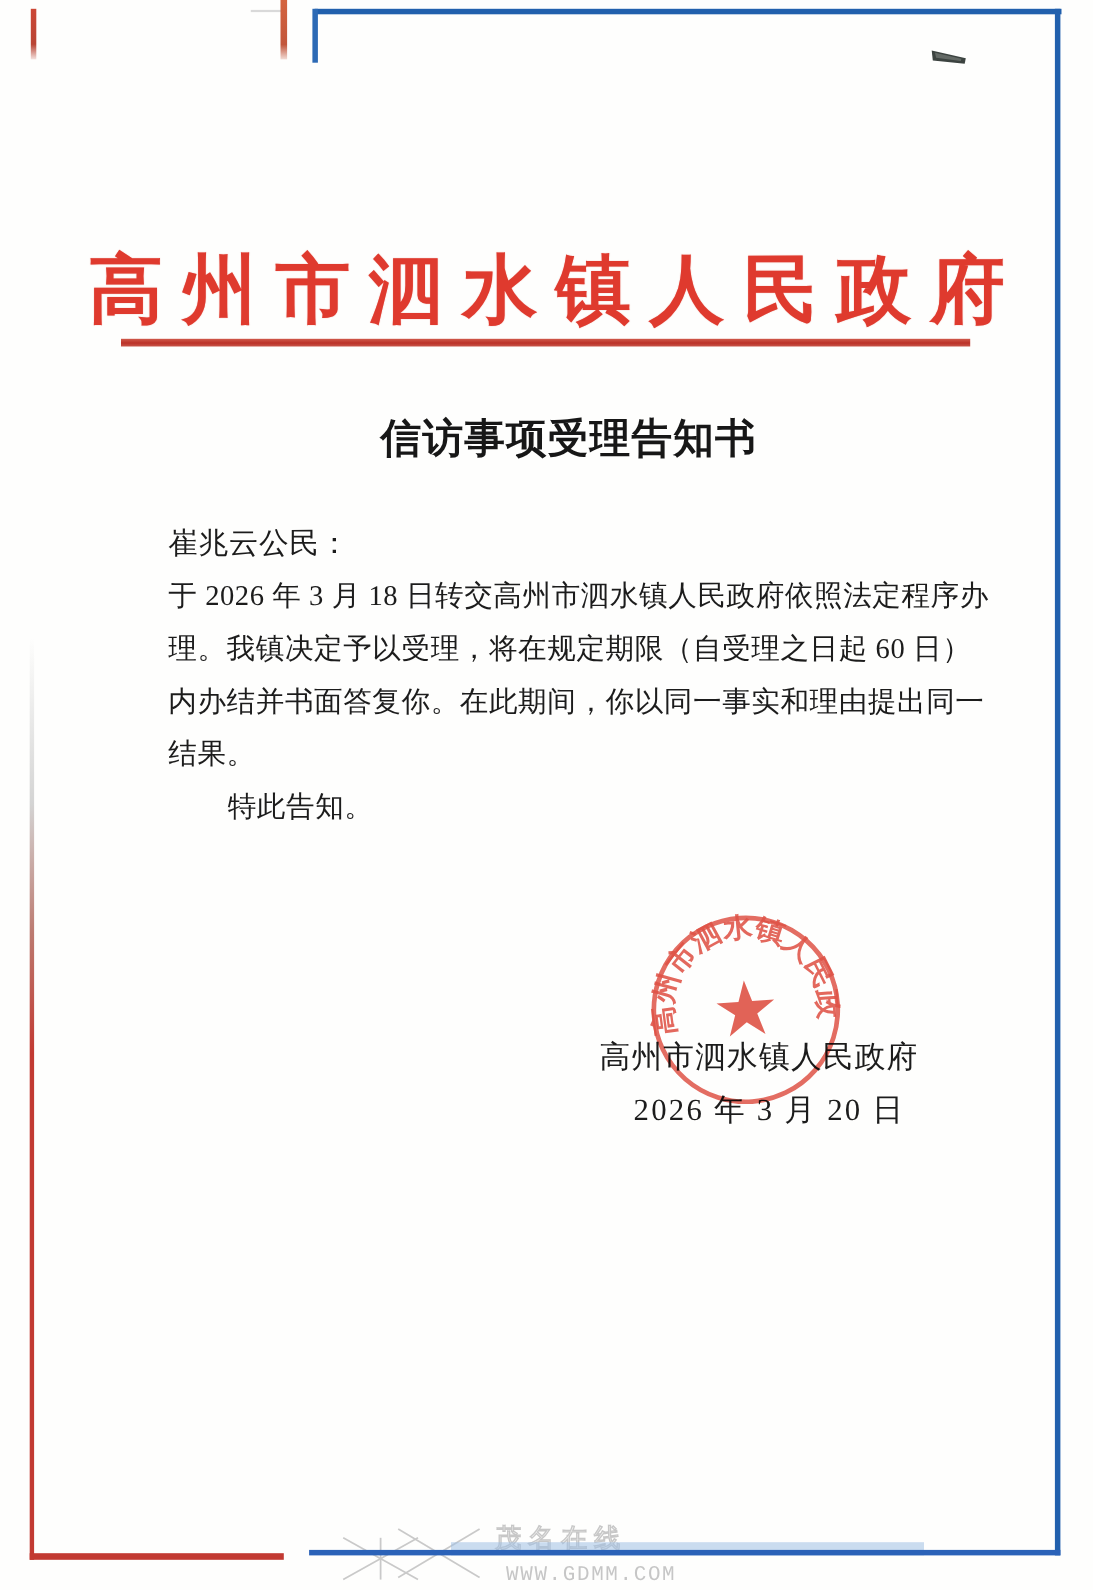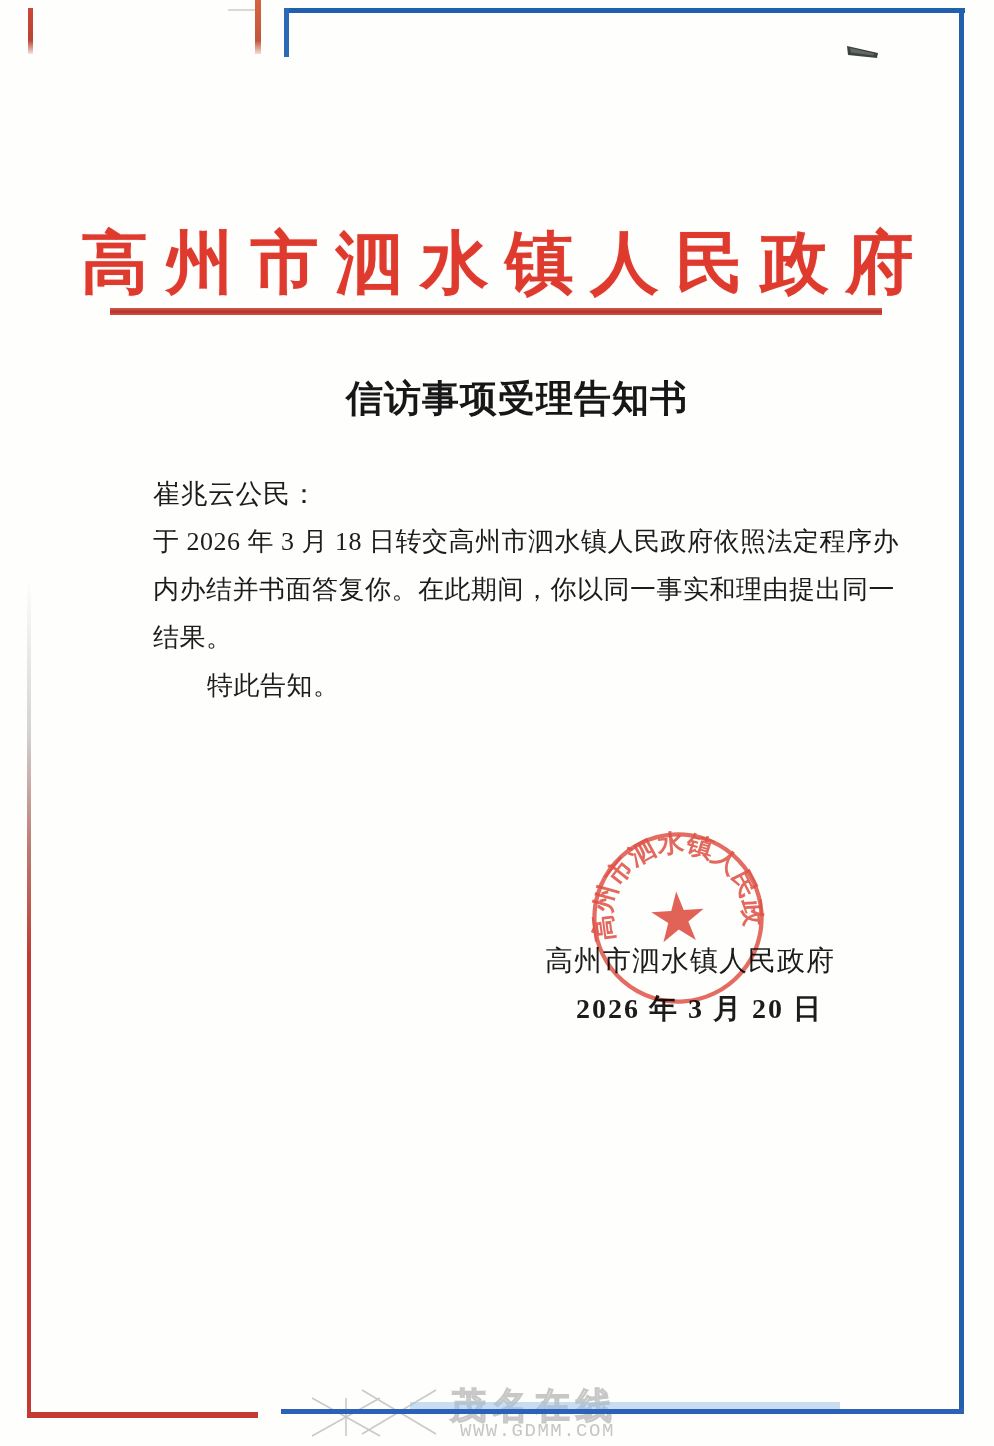--- a/index.html
+++ b/index.html
@@ -57,37 +57,37 @@
   .indent{padding-left:54px;}
   .salutation{font-size:27px;}
 
   
   .signature{
     position:absolute;left:545px;top:942px;
     font-size:28px;color:#1c1c1c;letter-spacing:1px;white-space:nowrap;
   }
   .sign-date{
     position:absolute;left:576px;top:990px;
-    font-size:28px;color:#1c1c1c;letter-spacing:2px;white-space:nowrap;font-weight:bold;
+    font-size:28px;color:#1c1c1c;letter-spacing:2px;white-space:nowrap;
   }
 
   
   .seal{
     position:absolute;left:583px;top:820px;width:190px;height:196px;
     mix-blend-mode:multiply;
     transform:rotate(-4deg);
     opacity:.92;
   }
 
   
   .watermark{position:absolute;left:310px;top:1380px;width:420px;height:66px;z-index:4;}
   .wm-logo{position:absolute;left:0;top:4px;}
   .wm-cn{
     position:absolute;left:140px;top:2px;
-    font-size:36px;font-weight:bold;letter-spacing:6px;
+    font-size:24px;font-weight:normal;letter-spacing:6px;
     color:rgba(205,205,205,.28);
     -webkit-text-stroke:1.2px #c7c7c7;
     font-family:"Liberation Sans","DejaVu Sans",sans-serif;
     white-space:nowrap;
   }
   .wm-url{
     position:absolute;left:150px;top:40px;
     font-size:19px;color:#c6c6c6;letter-spacing:1.5px;
     font-family:Liberation Mono, monospace;
     white-space:nowrap;
@@ -114,20 +114,21 @@
   </svg>
 
   <div class="letterhead">高州市泗水镇人民政府</div>
   <div class="red-rule"></div>
 
   <div class="doc-title">信访事项受理告知书</div>
 
   <div class="body-text">
     <div class="line salutation">崔兆云公民：</div>
     <div class="line">于 2026 年 3 月 18 日转交高州市泗水镇人民政府依照法定程序办</div>
+    <div class="line">理。我镇决定予以受理，将在规定期限（自受理之日起 60 日）</div>
     <div class="line">内办结并书面答复你。在此期间，你以同一事实和理由提出同一</div>
     <div class="line">结果。</div>
     <div class="line indent">特此告知。</div>
   </div>
 
   <div class="signature">高州市泗水镇人民政府</div>
   <div class="sign-date">2026 年 3 月 20 日</div>
 
   <svg class="seal" viewBox="0 0 200 200">
     <circle cx="100" cy="100" r="88" fill="none" stroke="#dd4437" stroke-width="4.5" opacity=".85"></circle>

